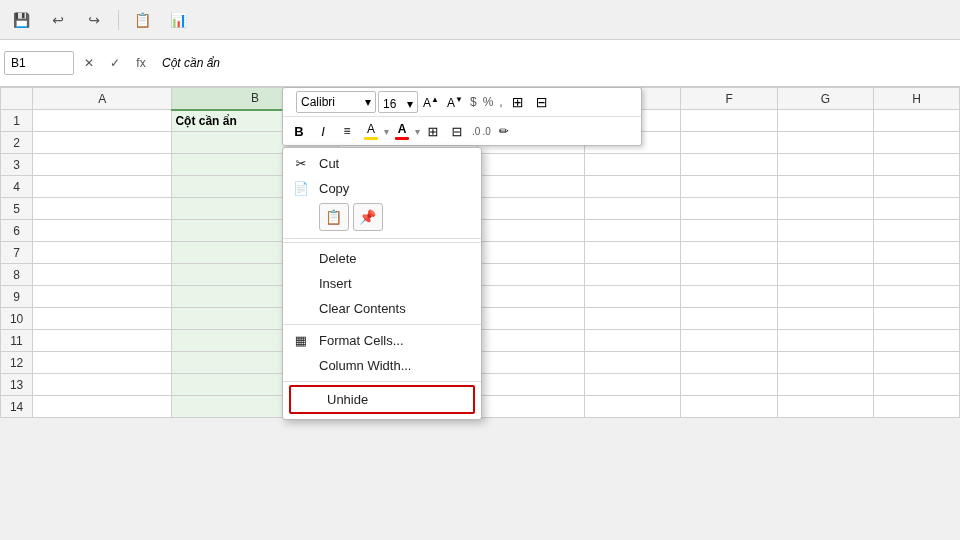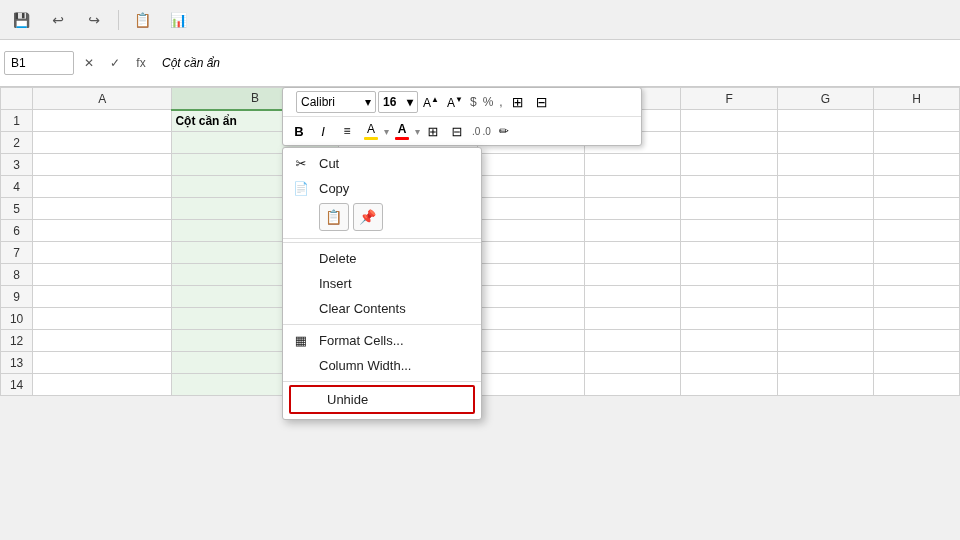--- a/index.html
+++ b/index.html
@@ -164,23 +164,22 @@
       cursor: pointer;
       margin-left: 8px;
     }
     .font-size-box {
       font-size: 12px;
       border: 1px solid #bbb;
       border-radius: 2px;
       padding: 1px 4px;
       width: 40px;
       height: 22px;
-      display: flex; align-items: center; justify-content: space-between;
-      cursor: pointer;
-      font-weight: bold;
+      display: flex; align-items: flex-end; justify-content: space-between;
+      cursor: pointer;
     }
     .mt-btn {
       width: 22px; height: 22px;
       border: none; background: transparent;
       cursor: pointer;
       font-size: 12px;
       display: flex; align-items: center; justify-content: center;
       border-radius: 2px;
     }
     .mt-btn-bold { font-weight: bold; font-size: 13px; }
@@ -432,20 +431,31 @@
           <td></td>
           <td class="col-b-cell"></td>
           <td></td>
           <td></td>
           <td></td>
           <td></td>
           <td></td>
           <td></td>
         </tr>
         <tr>
+          <td class="row-header">11</td>
+          <td></td>
+          <td class="col-b-cell"></td>
+          <td></td>
+          <td></td>
+          <td></td>
+          <td></td>
+          <td></td>
+          <td></td>
+        </tr>
+        <tr>
           <td class="row-header">12</td>
           <td></td>
           <td class="col-b-cell"></td>
           <td></td>
           <td></td>
           <td></td>
           <td></td>
           <td></td>
           <td></td>
         </tr>

